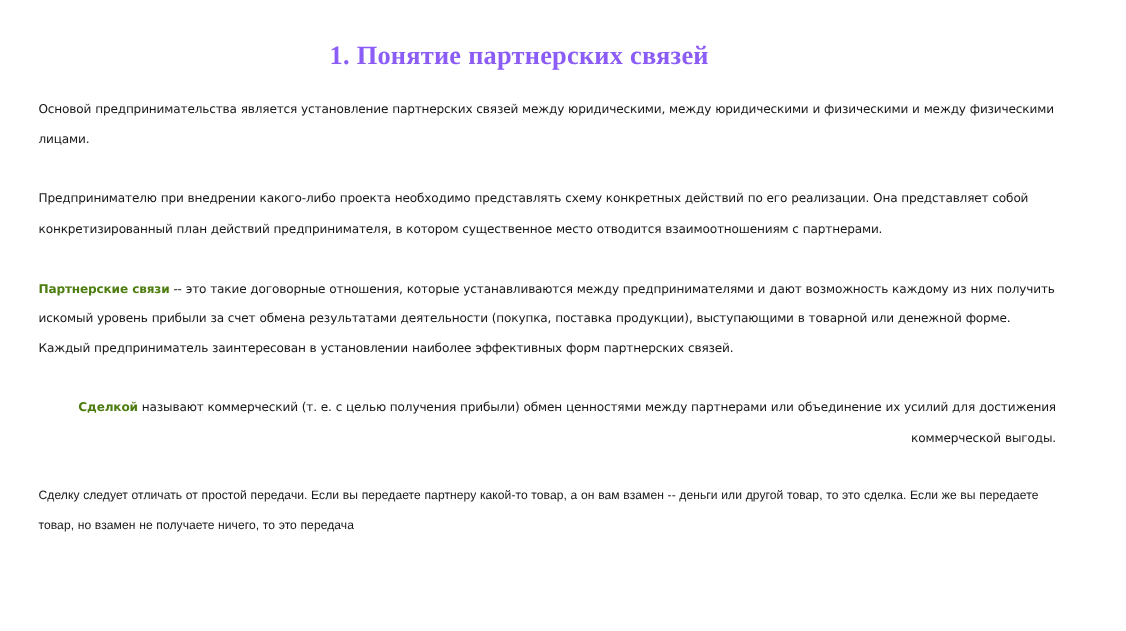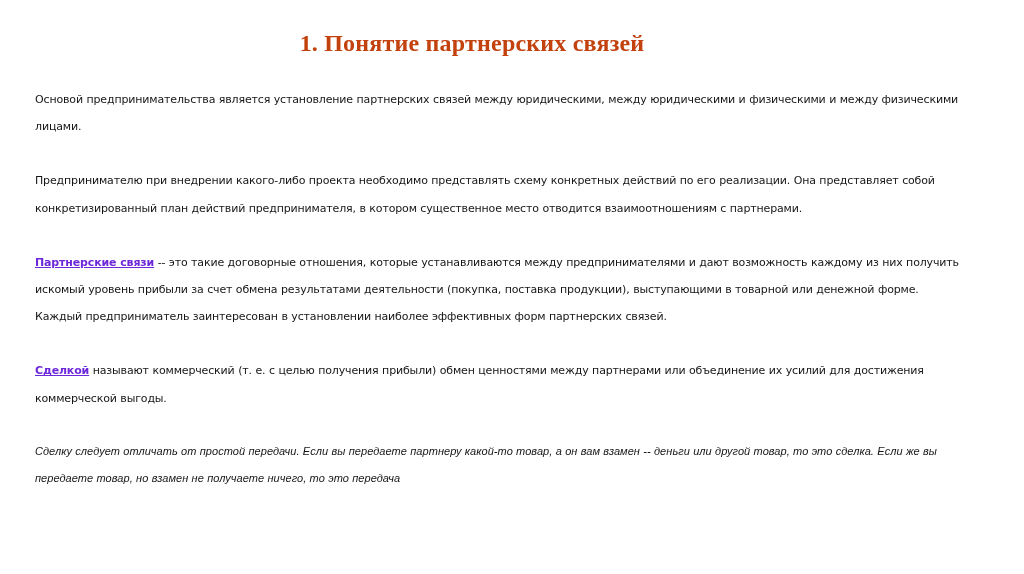--- a/index.html
+++ b/index.html
@@ -15,29 +15,29 @@
   }
   .page {
     position: relative;
     width: 1024px;
     height: 574px;
     background: #ffffff;
     box-sizing: border-box;
   }
   .doc-title {
     position: absolute;
-    top: 28px;
+    top: 36px;
     left: 0;
     width: 944px;
     text-align: center;
     font-family: "Liberation Serif", "DejaVu Serif", serif;
     font-weight: bold;
     font-size: 24px;
     line-height: 30px;
-    color: #c2410c;
+    color: #8b5cf6;
     letter-spacing: 0.2px;
     white-space: nowrap;
   }
   .body-block {
     position: absolute;
     top: 86px;
     left: 35px;
     width: 925px;
   }
   .para {
@@ -49,29 +49,28 @@
     text-align: left;
     letter-spacing: -0.15px;
     word-spacing: 0.2px;
   }
   .para:last-child {
     margin-bottom: 0;
   }
   .para.alt-face {
     font-family: "Liberation Sans", "DejaVu Sans", sans-serif;
     letter-spacing: 0.05px;
-    font-style: italic;
   }
   .lead {
     font-weight: bold;
-    color: #6d28d9;
-    text-decoration: underline;
+    color: #4d7c0f;
   }
   .para-spacer-small {
     margin-bottom: 26px;
+    text-align: right;
   }
 </style>
 </head>
 <body>
 
 <div class="page">
 
   <div class="doc-title">1. Понятие партнерских связей</div>
 
   <div class="body-block">

